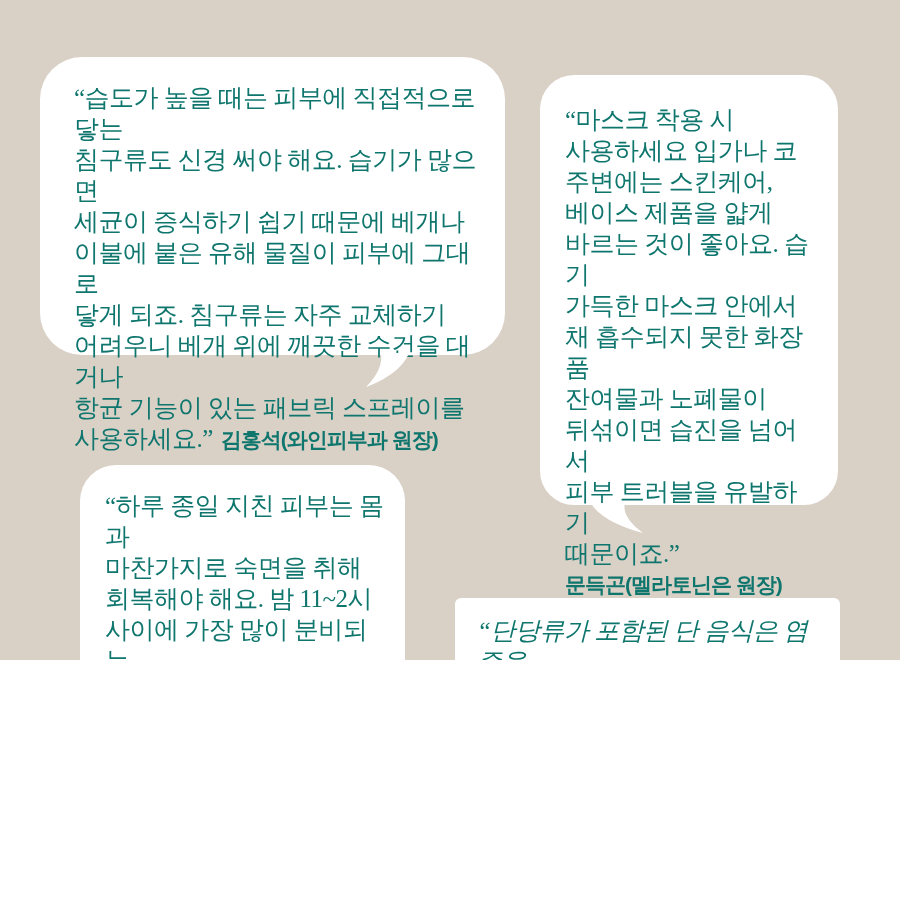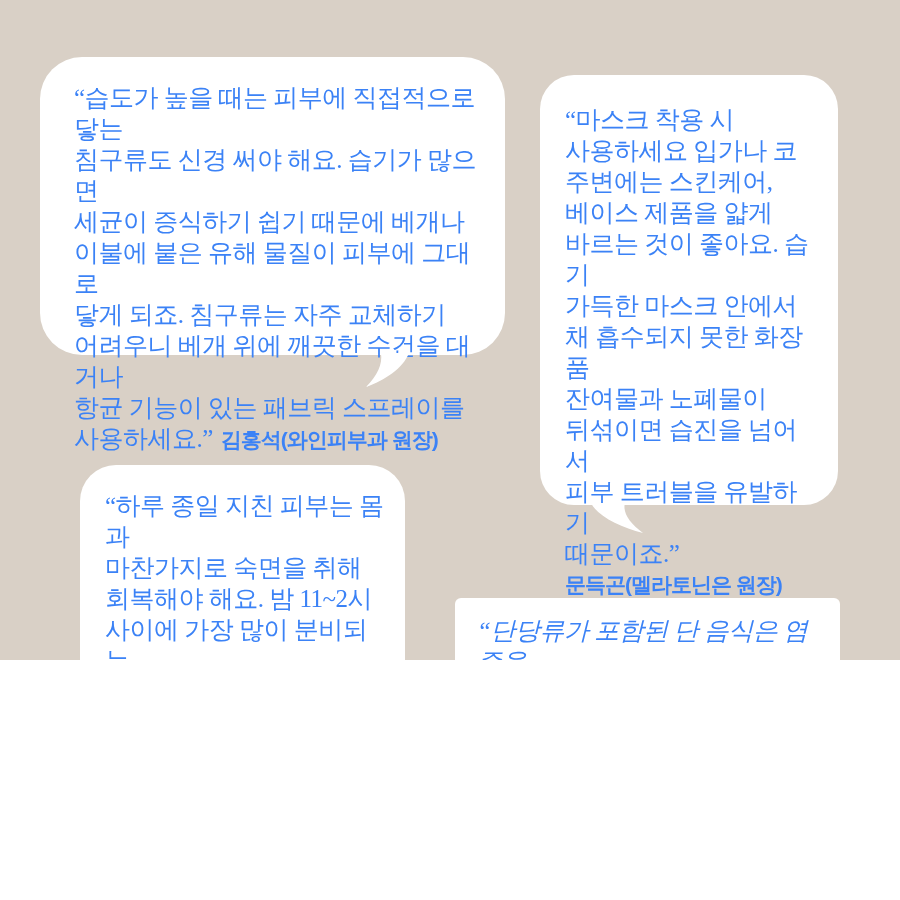--- a/index.html
+++ b/index.html
@@ -2,21 +2,21 @@
 <html><head>
 <meta charset="utf-8">
 <style>
   html,body{margin:0;padding:0;}
   .canvas{
     position:relative;
     width:900px;height:660px;
     background:#d9d0c6;
     overflow:hidden;
     font-family:"Liberation Serif","DejaVu Serif",serif;
-    color:#3b82f6;
+    color:#0f766e;
   }
   .bubble{
     position:absolute;
     background:#ffffff;
     box-sizing:border-box;
   }
   .quote{
     white-space:pre-line;
     font-size:25px;
     line-height:31px;

